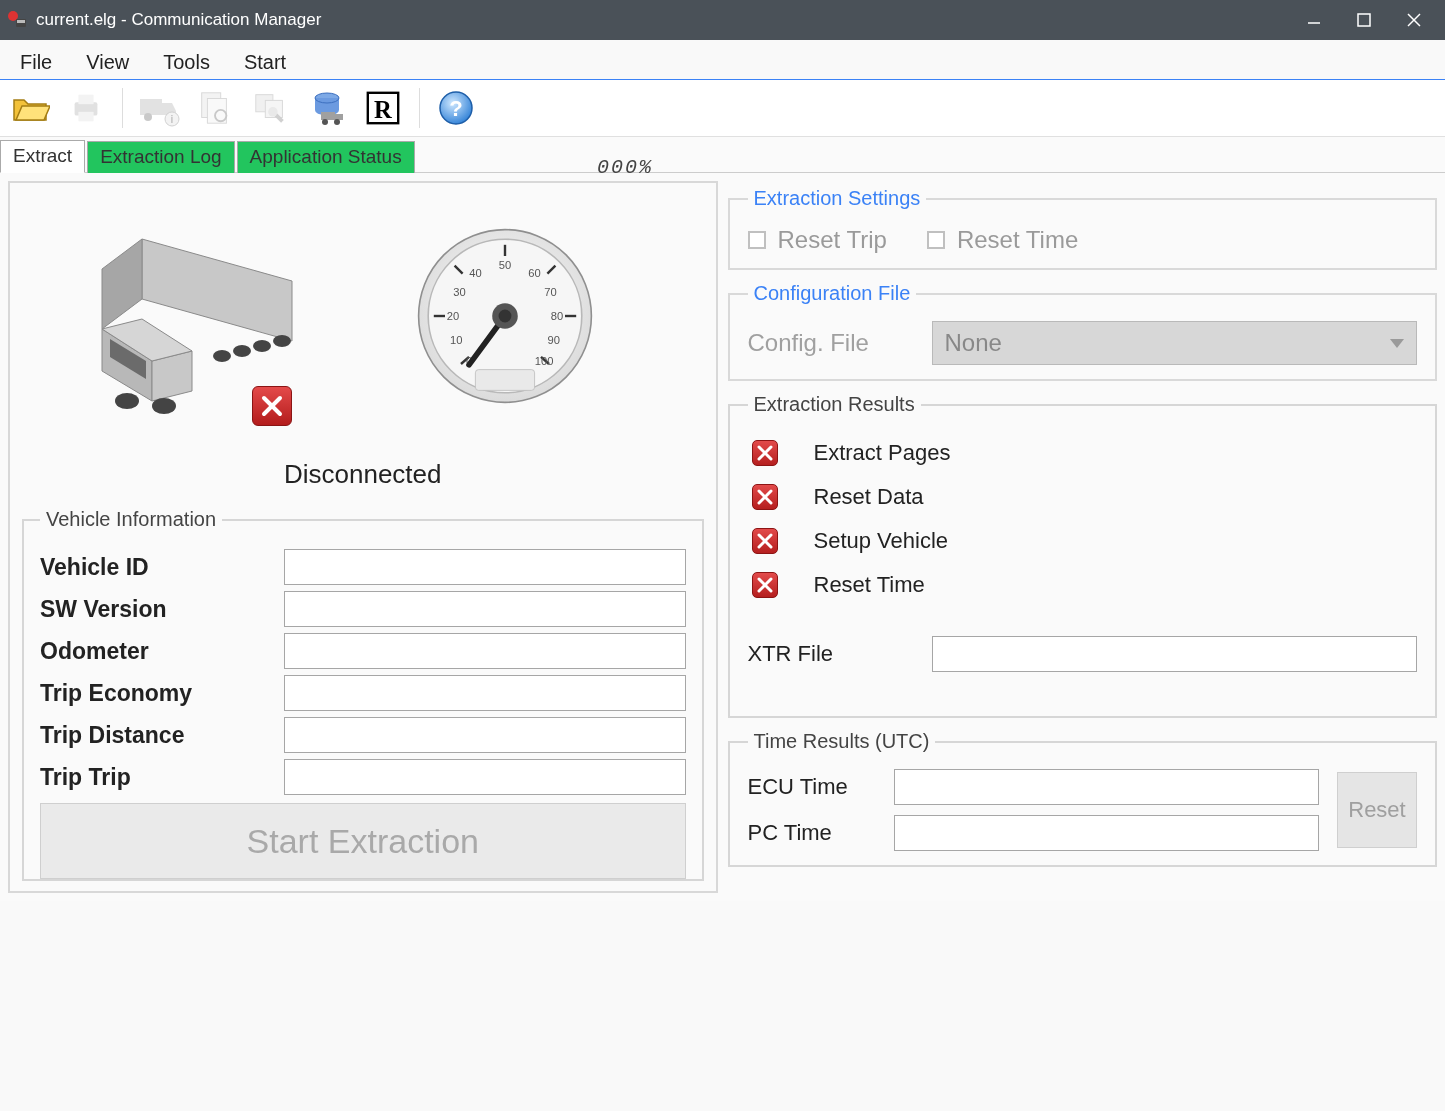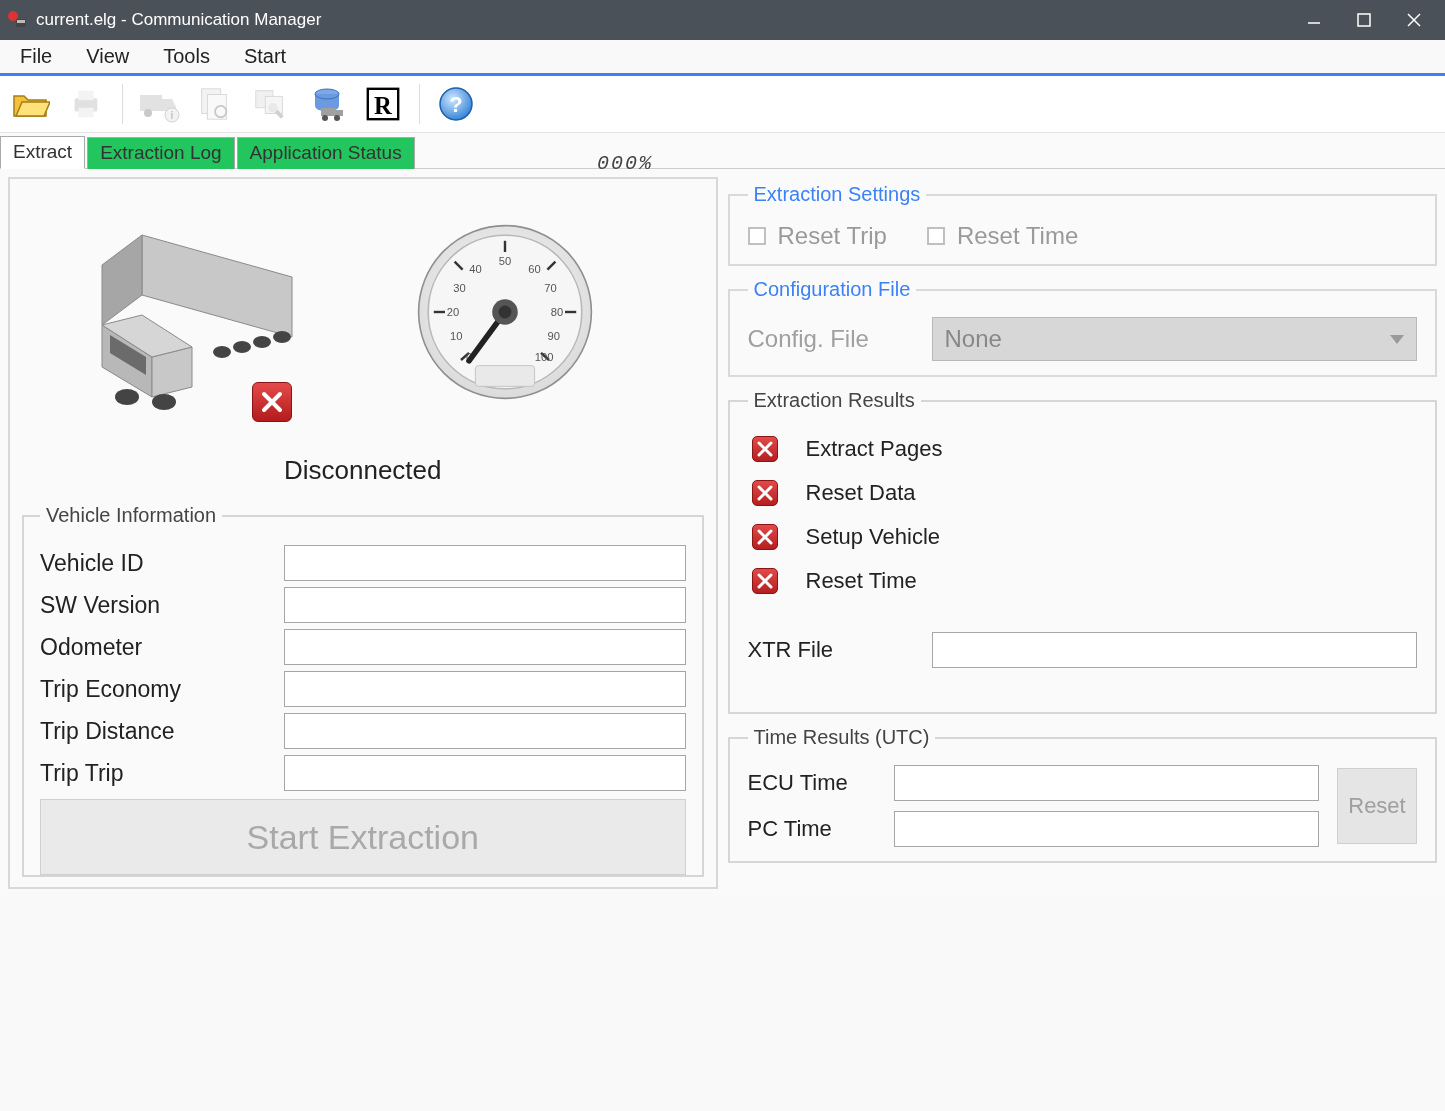--- a/index.html
+++ b/index.html
@@ -25,24 +25,24 @@
   .titlebar-icon svg { pointer-events:none; }
   .win-ctrls { display:flex; gap:0; }
   .win-btn {
     width: 50px; height:40px; display:flex; align-items:center; justify-content:center;
     color:#fff; font-size: 18px;
   }
   .win-btn svg { stroke:#fff; }
 
   .menubar {
     background:#f9f9f9;
-    border-bottom: 3px solid #3b82f6;
+    border-bottom: 1px solid #3b82f6;
     display:flex;
     gap: 6px;
-    padding: 2px 6px 2px;
+    padding: 8px 6px 2px;
     font-size: 20px;
     color:#222;
   }
   .menubar-item { padding: 3px 14px; }
 
   .toolbar {
     background:#fff;
     border-bottom: 1px solid #e0e0e0;
     display:flex;
     align-items:center;
@@ -139,21 +139,21 @@
     border:1px solid #b9b9b9;
     height: 44px;
     display:flex; align-items:center; justify-content:space-between;
     padding: 0 12px;
     color:#888;
     font-size: 24px;
   }
   .chevron-down { width:0;height:0;border-left:7px solid transparent;border-right:7px solid transparent;border-top:9px solid #9a9a9a;}
   .results-list { display:flex; flex-direction:column; gap:18px; padding: 8px 4px;}
   .result-item {
-    display:flex; align-items:center; gap:28px; font-size:22px;
+    display:flex; align-items:center; gap:36px; font-size:22px;
   }
   .red-x {
     width:26px;height:26px;border-radius:5px;
     background:linear-gradient(#e24a4a,#b51f1f);
     border:1px solid #8d1414;
     display:flex;align-items:center;justify-content:center;
     color:#fff;font-weight:bold;font-size:18px;
   }
   .xtr-row {
     display:flex; align-items:center; gap: 24px; margin-top: 30px;
@@ -182,21 +182,21 @@
   .gauge-box { width:240px;height:240px; display:flex; align-items:flex-start; justify-content:center;}
   .status-text {
     font-size:26px; text-align:center; margin: 10px 0 18px;
   }
   fieldset.vehicle-info { border:2px solid #d6d6d6; padding:12px 16px 0;}
   fieldset.vehicle-info legend {font-size:20px; padding:0 6px;color:#444;}
   .vi-row {
     display:flex; align-items:center; gap:14px; margin: 6px 0;
     font-size:23px;
   }
-  .vi-row label {width:230px;}
+  .vi-row label {width:230px;font-weight:bold;}
   .start-btn {
     width:100%; height:76px; margin-top:8px;
     background:#eaeaea;border:1px solid #cfcfcf;
     display:flex;align-items:center;justify-content:center;
     color:#a9a9a9; font-size:34px;
   }
   .truck-x {
     position:absolute; right:20px; bottom:10px;
     width:40px;height:40px;border-radius:6px;
     background:linear-gradient(#e44a4a,#b31c1c);border:1px solid #8a1414;

